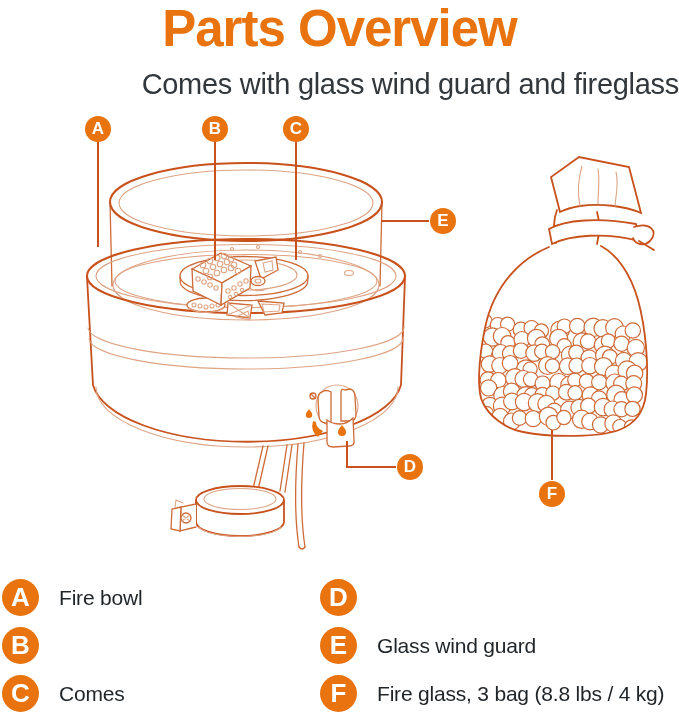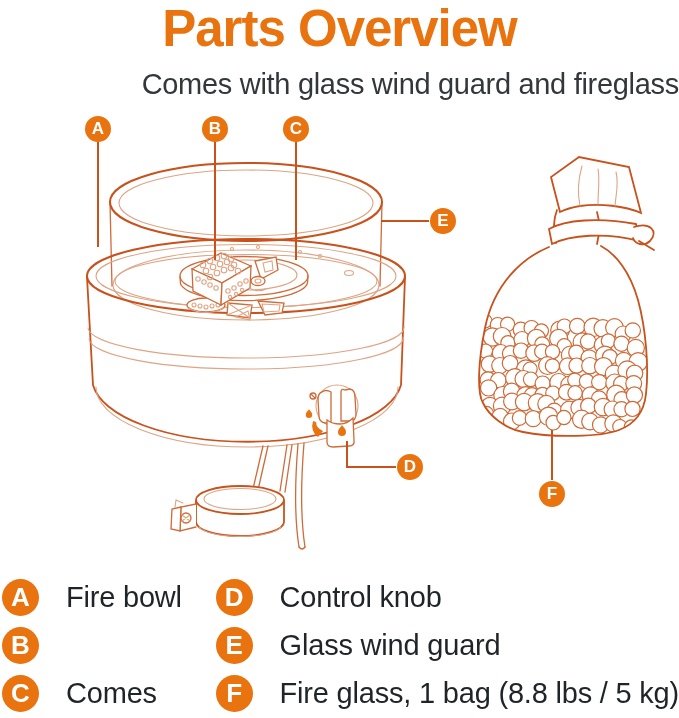--- a/index.html
+++ b/index.html
@@ -35,21 +35,21 @@
   .badge{
     border-radius:50%;background:var(--accent);color:#fff;
     display:flex;align-items:center;justify-content:center;font-weight:700;
   }
   .diagram-badge{position:absolute;width:26px;height:26px;font-size:17px;}
   .legend{position:absolute;top:579px;left:2px;right:0;display:flex;}
   .legend-col{display:flex;flex-direction:column;gap:11px;width:318px;}
   .legend-col.right{width:auto;}
   .legend-row{display:flex;align-items:center;height:37px;}
   .legend-badge{width:37px;height:37px;font-size:26px;flex:none;}
-  .legend-label{margin-left:27px;font-size:29px;color:var(--legend-text);letter-spacing:-0.2px;white-space:nowrap;}
+  .legend-label{margin-left:20px;font-size:21px;color:var(--legend-text);letter-spacing:-0.2px;white-space:nowrap;}
 </style>
 </head>
 <body>
 
 <div class="page">
 
   <h1 class="title">Parts Overview</h1>
   <p class="subtitle">Comes with glass wind guard and fireglass</p>
 
   <svg class="diagram" viewBox="0 0 679 718" xmlns="http://www.w3.org/2000/svg">
@@ -351,29 +351,28 @@
             <span>C</span>
           </span>
         <span class="legend-label">Comes</span>
       </div>
     </div>
     <div class="legend-col right">
       <div class="legend-row">
         <span class="badge legend-badge">
             <span>D</span>
           </span>
-        <span class="legend-label">Control knob</span>
       </div>
       <div class="legend-row">
         <span class="badge legend-badge">
             <span>E</span>
           </span>
         <span class="legend-label">Glass wind guard</span>
       </div>
       <div class="legend-row">
         <span class="badge legend-badge">
             <span>F</span>
           </span>
-        <span class="legend-label">Fire glass, 1 bag (8.8 lbs / 5 kg)</span>
+        <span class="legend-label">Fire glass, 3 bag (8.8 lbs / 4 kg)</span>
       </div>
     </div>
   </div>
 </div>
 
 </body></html>

